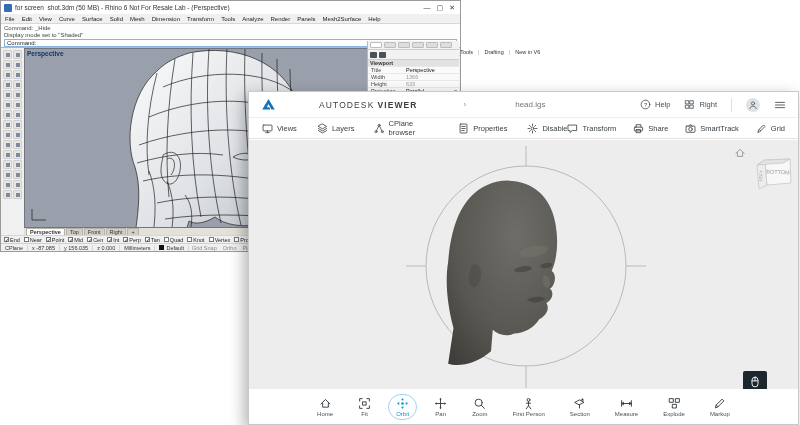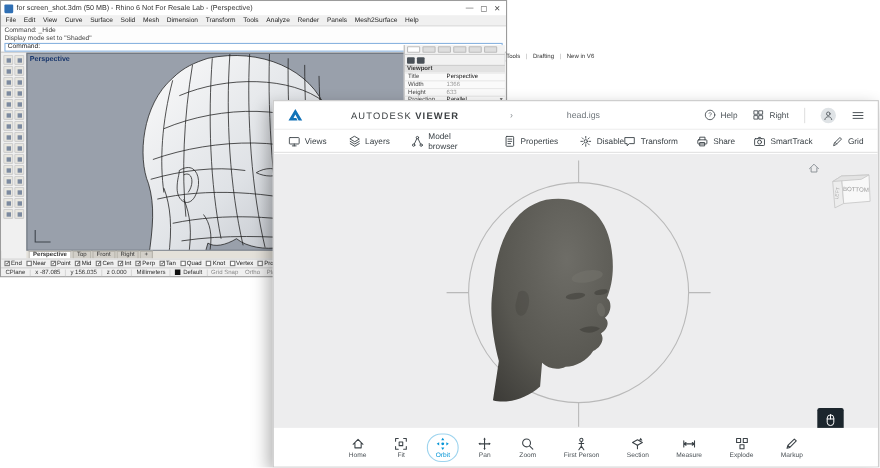--- a/index.html
+++ b/index.html
@@ -559,21 +559,21 @@
           </svg>
           <span>Layers</span>
         </span>
         <span class="v-titem">
           <svg class="ic" width="11" height="11" viewBox="0 0 16 16">
             <circle class="s" cx="8" cy="3" r="1.6"></circle>
             <circle class="s" cx="3" cy="13" r="1.6"></circle>
             <circle class="s" cx="13" cy="13" r="1.6"></circle>
             <path class="s" d="M7.2 4.4 3.8 11.6M8.8 4.4l3.4 7.2"></path>
           </svg>
-          <span>Model browser</span>
+          <span>CPlane browser</span>
         </span>
         <span class="v-titem">
           <svg class="ic" width="11" height="11" viewBox="0 0 16 16">
             <rect class="s" x="3" y="1.5" width="10" height="13" rx="1"></rect>
             <path class="s" d="M5.5 5h5M5.5 8h5M5.5 11h3.5"></path>
           </svg>
           <span>Properties</span>
         </span>
         <span class="v-titem">
           <svg class="ic" width="11" height="11" viewBox="0 0 16 16">

